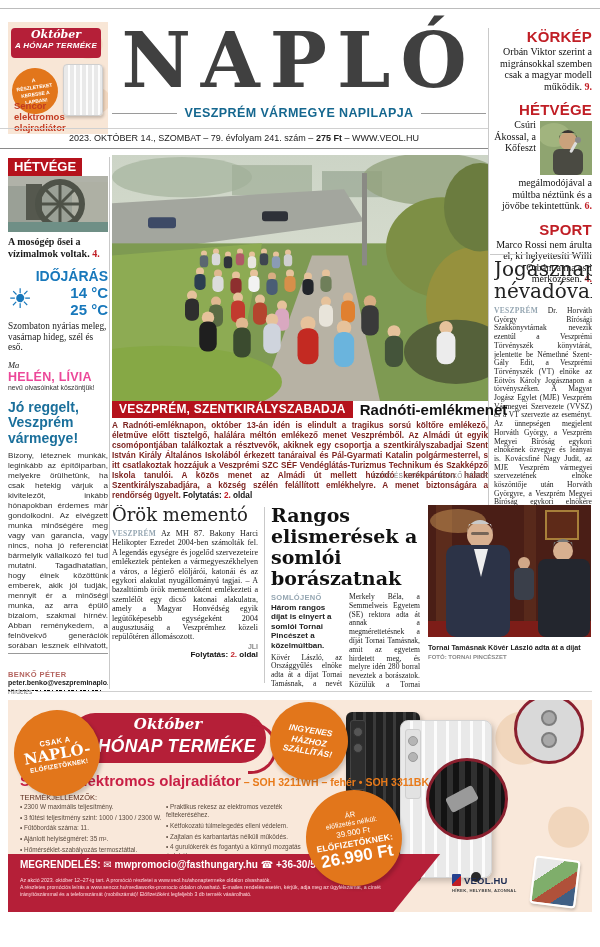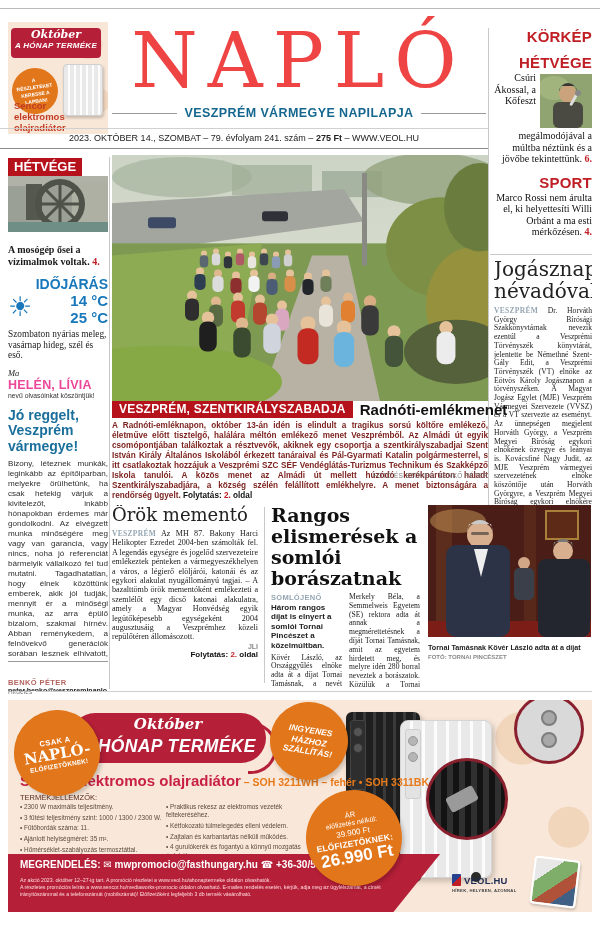--- a/index.html
+++ b/index.html
@@ -19,22 +19,22 @@
   .r-title  { font-style:italic; font-weight:bold; font-size:8px; letter-spacing:.3px; display:block; }
   .dot-circle { position:absolute; left:4px; top:46px; width:46px; height:46px; border-radius:50%; background:#e2761b;
                 color:#fff; font-weight:bold; font-size:5px; line-height:7px; text-align:center;
                 display:flex; align-items:center; justify-content:center; transform:rotate(-8deg); padding:4px; }
   .mini-rad { position:absolute; right:5px; top:42px; width:40px; height:52px; border-radius:4px;
               background:repeating-linear-gradient(90deg,#e9e9e9 0 4px,#fdfdfd 4px 6px); border:1px solid #cfcfcf; box-shadow:1px 2px 3px rgba(0,0,0,.2); }
   .corner-name { position:absolute; left:6px; top:78px; font-weight:bold; font-size:9.5px; line-height:11px; color:#c23b22; }
 
   
   .masthead { position:absolute; left:112px; top:18px; width:374px; text-align:center; }
-  .mh-title { font-family:"DejaVu Serif",serif; font-weight:normal; font-size:76px; line-height:86px;
-              letter-spacing:10px; color:#ef4444; }
+  .mh-title { font-family:"DejaVu Serif",serif; font-weight:bold; font-size:76px; line-height:86px;
+              letter-spacing:10px; color:#404040; }
   .mh-subrow { display:flex; align-items:center; gap:8px; margin-top:2px; }
   .mh-subrow .line { flex:1; height:1px; background:#9a9a9a; }
   .mh-sub { font-weight:bold; font-size:12.5px; letter-spacing:.4px; color:#15678f; white-space:nowrap; }
   .daterow { position:absolute; left:0; top:128px; width:488px; text-align:center;
              border-top:1px solid #d0d0d0; border-bottom:1px solid #8a8a8a; padding:4px 0 5px; font-size:9px; color:#222; }
   .daterow b { font-weight:bold; }
 
   
   .rail { position:absolute; left:490px; top:28px; width:102px; text-align:right; }
   .rail-sec { margin-bottom:9px; }
@@ -77,21 +77,21 @@
   .award-cap { font-weight:bold; font-size:7.2px; color:#222; margin-top:2px; }
   .award-cred { font-size:6px; color:#888; font-variant:small-caps; }
   .jogasz { position:absolute; left:494px; top:258px; width:98px; height:247px; overflow:hidden; }
   .jogasz .h2-light { font-size:20px; line-height:22px; margin-bottom:5px; }
   .jogasz .bodytext { font-size:7.6px; line-height:8.7px; }
 
   
   .sidebar { position:absolute; left:8px; top:157px; width:100px; height:534px; overflow:hidden; }
   .sb-tag { background:#b5121c; color:#fff; font-weight:bold; font-size:13px; padding:1px 6px 2px; display:inline-block; }
   .sb-photo { width:100px; height:56px; display:block; }
-  .sb-cap { font-family:"Liberation Serif",serif; font-weight:bold; font-size:10px; line-height:11.5px; margin-top:12px; }
+  .sb-cap { font-family:"Liberation Serif",serif; font-weight:bold; font-size:10px; line-height:11.5px; margin-top:4px; }
   .wx { margin-top:9px; }
   .wx-h { text-align:right; color:#1878bb; font-weight:bold; font-size:14px; }
   .wx-row { display:flex; align-items:flex-start; }
   .sun { font-size:27px; line-height:30px; color:#1878bb; }
   .wx-t { flex:1; text-align:right; color:#1878bb; font-weight:bold; font-size:15px; line-height:17px; }
   .wx-p { font-family:"Liberation Serif",serif; font-size:9.3px; line-height:10.5px; margin-top:3px; }
   .ma { font-family:"Liberation Serif",serif; font-style:italic; font-size:8.5px; margin-top:7px; }
   .names { color:#ec4899; font-weight:bold; font-size:12.5px; letter-spacing:.2px; }
   .namesub { font-size:6.8px; color:#333; }
   .ed-h { color:#1a6f9b; font-weight:bold; font-size:14px; line-height:15.5px; margin-top:9px; }
@@ -193,20 +193,21 @@
       <span class="line"></span>
     </div>
   </div>
   <div class="daterow">
     <span>2023. OKTÓBER 14., SZOMBAT – 79. évfolyam 241. szám – </span><b>275 Ft</b><span> – WWW.VEOL.HU</span>
   </div>
 
   <div class="rail">
     <div class="rail-sec">
       <div class="rail-h">KÖRKÉP</div>
+      <p class="rail-p"><span>Orbán Viktor szerint a migránsokkal szemben csak a magyar modell működik.</span> <span class="pg">9.</span></p>
     </div>
     <div class="rail-sec">
       <div class="rail-h">HÉTVÉGE</div>
       <p class="rail-p">
         <svg class="rail-photo" viewBox="0 0 52 54">
           <rect width="52" height="54" fill="#8fa470"></rect>
           <ellipse cx="14" cy="14" rx="16" ry="12" fill="#a8bb85" opacity=".7"></ellipse>
           <circle cx="28" cy="20" r="9" fill="#caa27c"></circle>
           <path d="M19 18 a9 9 0 0 1 18 0 l-2 -6 -14 0 z" fill="#3a3632"></path>
           <rect x="13" y="28" width="30" height="26" rx="6" fill="#4a4a42"></rect>

